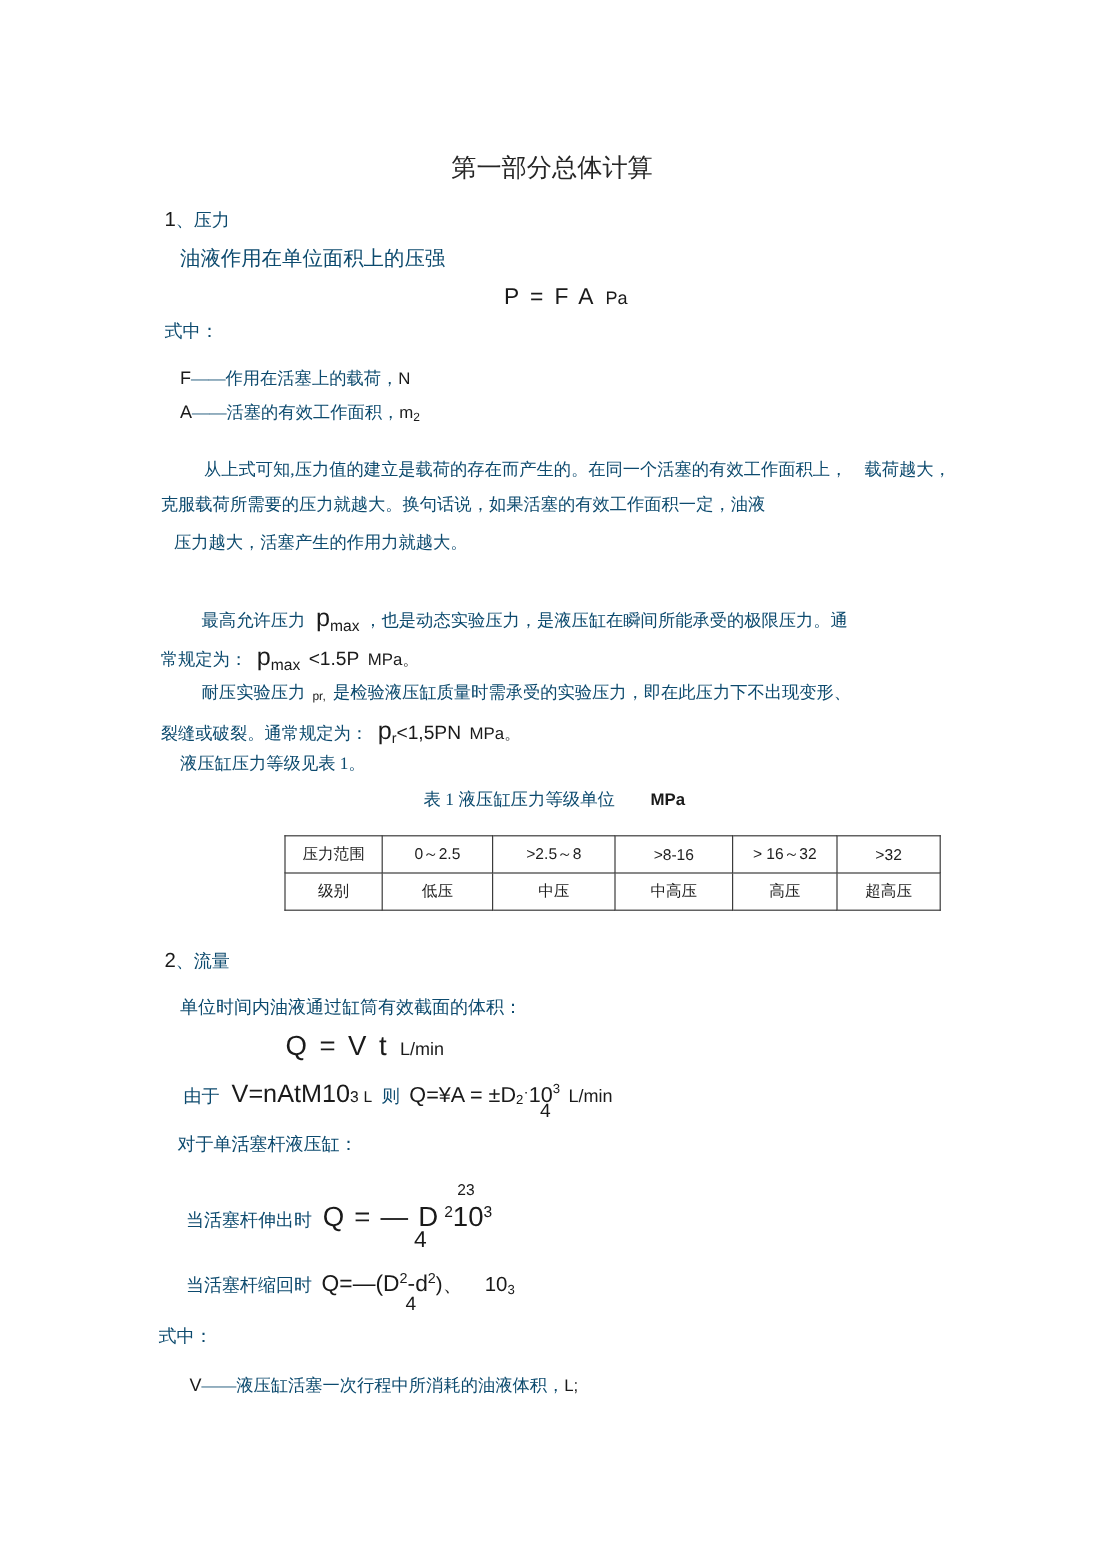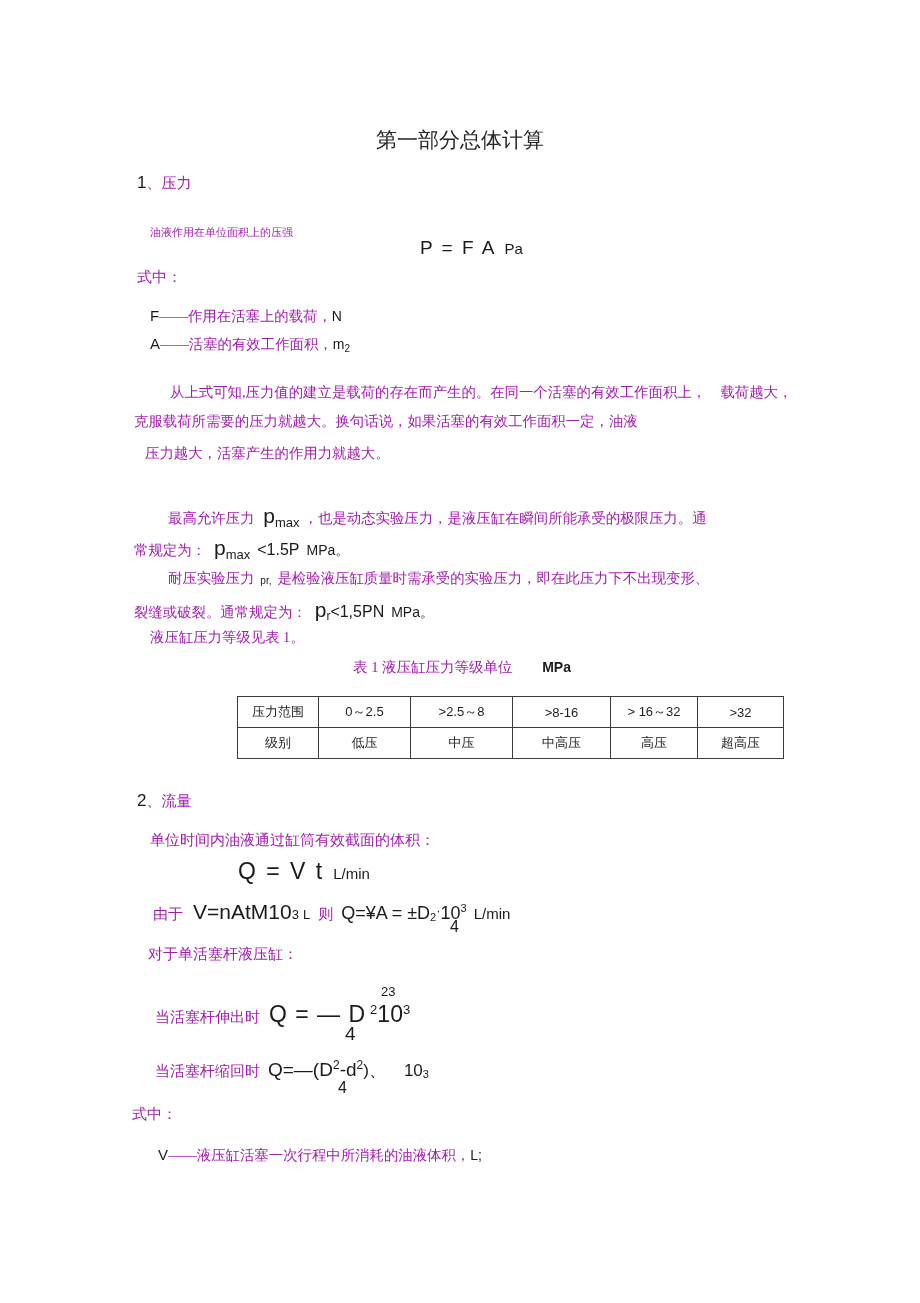--- a/index.html
+++ b/index.html
@@ -5,21 +5,21 @@
   html,body { margin:0; padding:0; background:#ffffff; }
   .page {
     position:relative;
     width:920px;
     height:1303px;
     background:#ffffff;
     overflow:hidden;
     color:#1e1e1e;
   }
   .ln { position:absolute; white-space:nowrap; line-height:1.25; }
-  .cn  { font-family:"Liberation Serif","DejaVu Serif",serif; font-size:14.4px; color:#a21caf; }
+  .cn  { font-family:"Liberation Serif","DejaVu Serif",serif; font-size:14.4px; color:#0c4a6e; }
   .sans{ font-family:"Liberation Sans","DejaVu Sans",sans-serif; color:#1a1a1a; }
   .tbl {
     position:absolute; left:237px; top:696px; width:546px;
     border-collapse:collapse; table-layout:fixed;padding-left:28px;
   }
   .tbl td {
     border:1px solid #3c3c3c; height:30px;
     text-align:center; vertical-align:middle;
     font-size:13px; padding:0;
   }
@@ -30,21 +30,21 @@
 <body>
 
 <div class="page">
 
   <div class="ln cn" style="left:0; top:127px; width:920px; text-align:center; font-size:21px; color:#262626;">第一部分总体计算</div>
 
   <div class="ln" style="left:137px; top:172px;">
     <span class="sans" style="font-size:17px;">1</span><span class="cn" style="font-size:15px;">、压力</span>
   </div>
 
-  <div class="ln cn" style="left:150px; top:205px; font-size:11px;margin-top:21px;">油液作用在单位面积上的压强</div>
+  <div class="ln cn" style="left:150px; top:205px; font-size:17px;">油液作用在单位面积上的压强</div>
 
   <div class="ln" style="left:420px; top:236px;">
     <span class="sans" style="font-size:19px; letter-spacing:2px;">P = F A</span>
     <span class="sans" style="font-size:15px; margin-left:4px;">Pa</span>
   </div>
 
   <div class="ln cn" style="left:137px; top:268px; font-size:15px;">式中：</div>
 
   <div class="ln" style="left:150px; top:306px;">
     <span class="sans" style="font-size:15px;">F</span><span class="cn">——作用在活塞上的载荷，</span><span class="sans" style="font-size:14px;">N</span>

